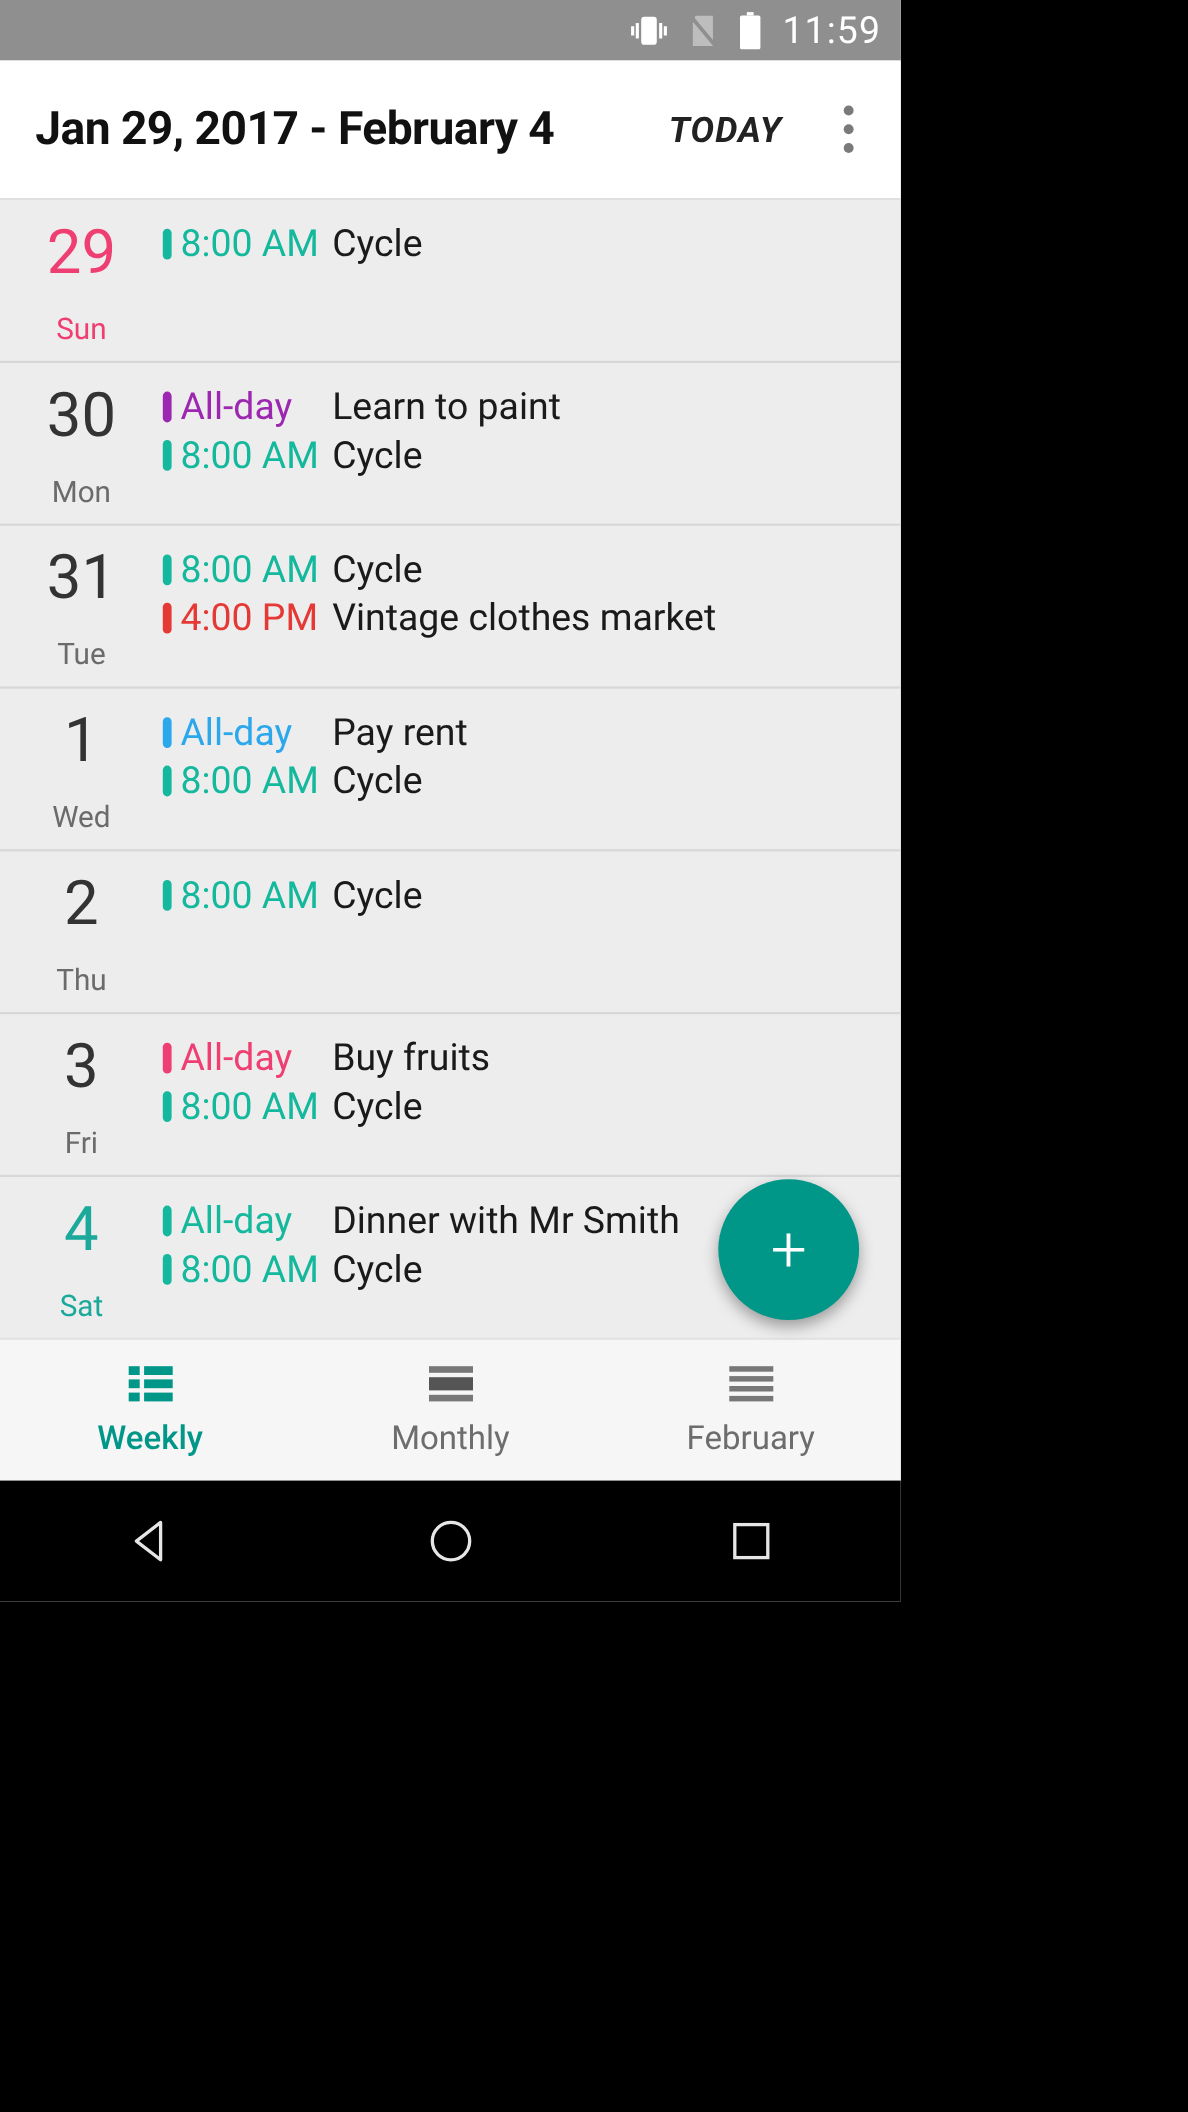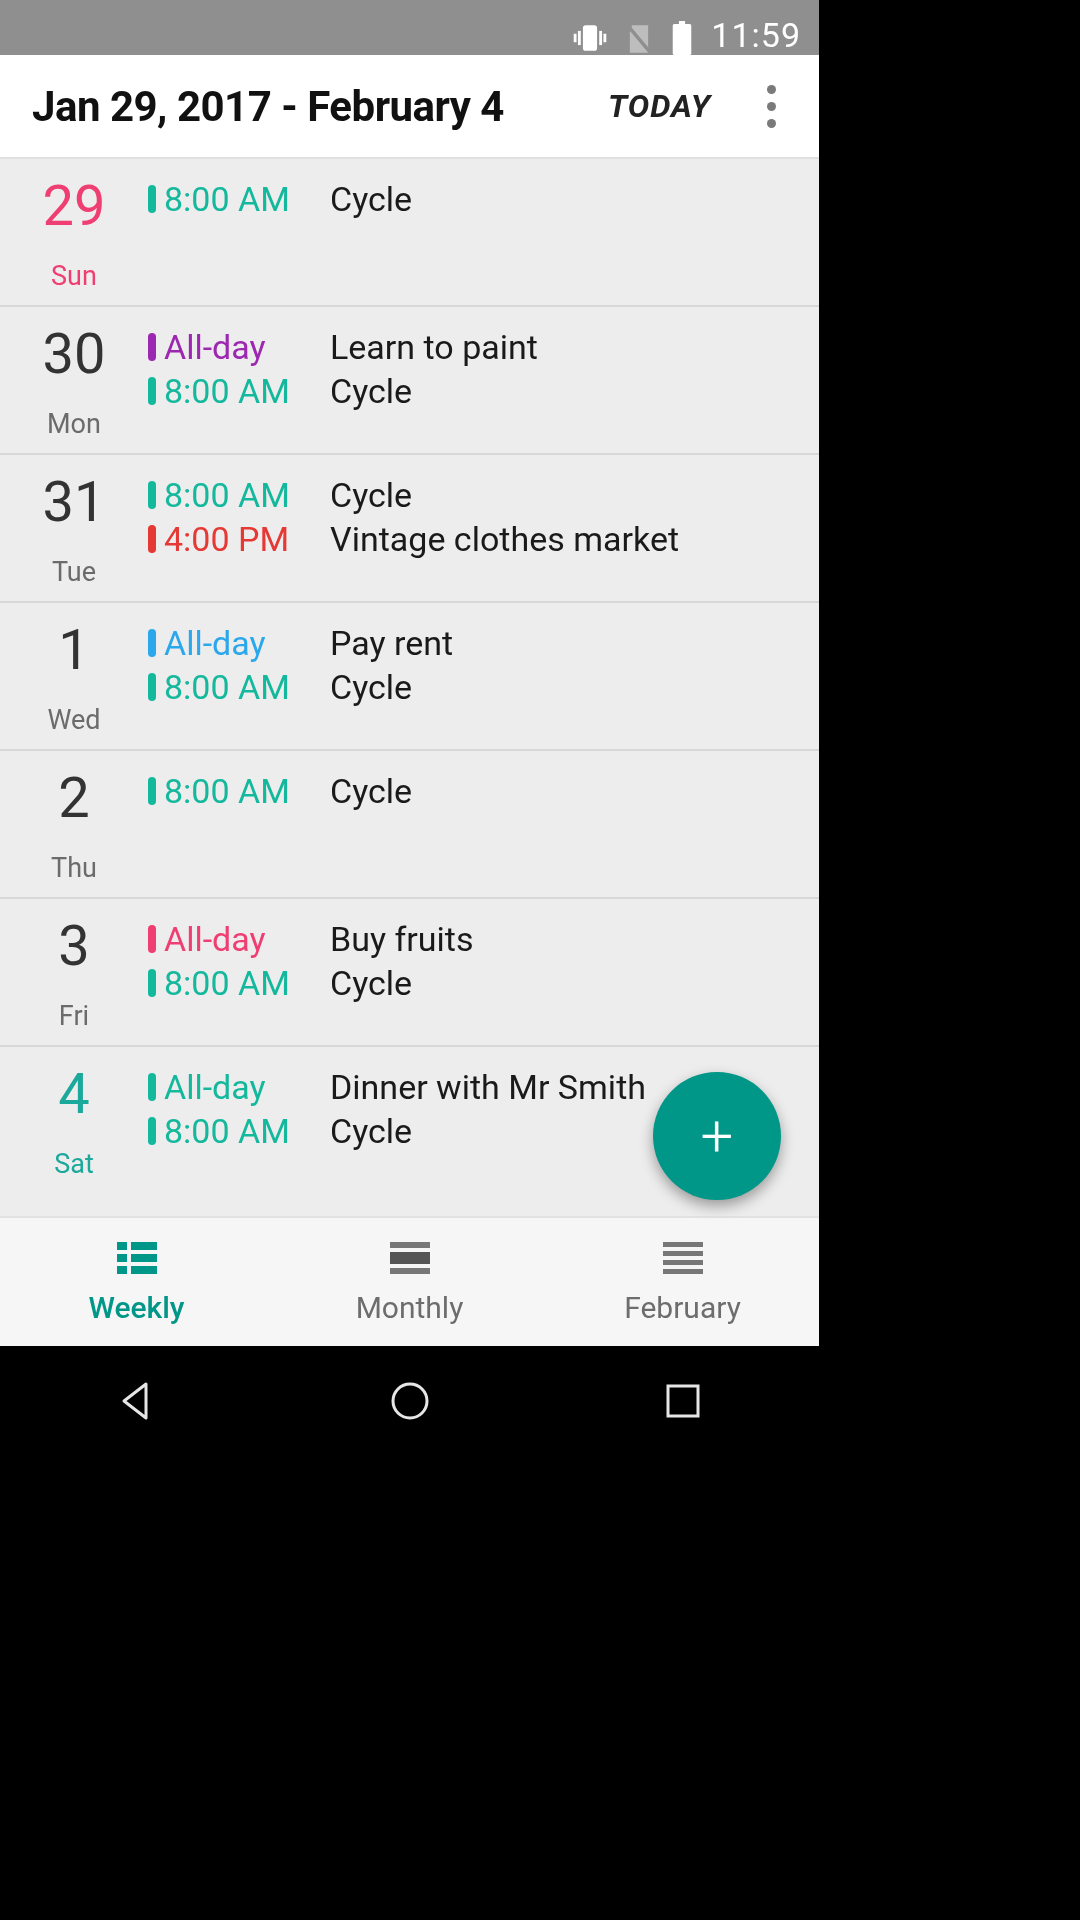--- a/index.html
+++ b/index.html
@@ -1,42 +1,42 @@
 <!DOCTYPE html>
 <html><head>
 <meta charset="utf-8">
 <style>
   * { box-sizing: border-box; margin: 0; padding: 0; }
   html, body { width: 819px; height: 1456px; font-family: Roboto, -apple-system, Helvetica, Arial, sans-serif; background: #000; }
   .screen { width: 819px; height: 1456px; background: #eee; display: flex; flex-direction: column; position: relative; overflow: hidden; }
 
   
-  .status-bar { height: 55px; background: #8f8f8f; display: flex; align-items: flex-end; justify-content: flex-end; padding: 0 18px; color: #fff; gap: 18px; }
+  .status-bar { height: 55px; background: #8f8f8f; display: flex; align-items: center; justify-content: flex-end; padding: 0 18px; color: #fff; gap: 18px; }
   .status-bar .time { font-size: 34px; font-weight: 400; letter-spacing: 1px; }
   .status-bar .icon { display: inline-flex; align-items: center; }
 
   
-  .app-bar { height: 104px; background: #fff; display: flex; align-items: center; padding: 0 28px 0 32px; border-bottom: 2px solid #e0e0e0; box-shadow: 0 2px 4px rgba(0,0,0,0.05); }
+  .app-bar { height: 127px; background: #fff; display: flex; align-items: center; padding: 0 28px 0 32px; border-bottom: 2px solid #e0e0e0; box-shadow: 0 2px 4px rgba(0,0,0,0.05); }
   .app-bar .title { flex: 1; font-size: 42px; font-weight: 700; letter-spacing: -0.5px; color: #111; }
   .app-bar .today-btn { font-size: 32px; font-weight: 700; letter-spacing: 1px; color: #222; margin-right: 40px; font-style: italic; }
   .app-bar .overflow { width: 40px; display: flex; flex-direction: column; align-items: center; gap: 8px; }
   .app-bar .overflow span { width: 9px; height: 9px; background: #7a7a7a; border-radius: 50%; }
 
   
   .days { flex: 1; background: #eeeded; overflow: hidden; }
   .day-row { display: flex; padding: 12px 20px 12px 0; border-bottom: 2px solid #d7d7d7; min-height: 148px; }
   .day-row:last-child { border-bottom: none; }
   .date-col { width: 148px; display: flex; flex-direction: column; align-items: center; padding-top: 6px; }
   .date-num { font-size: 56px; font-weight: 400; line-height: 1.05; }
   .date-dow { font-size: 27px; margin-top: 24px; }
   .events-col { flex: 1; padding-top: 6px; }
   .event { display: flex; align-items: center; height: 44px; }
   .event .bar { width: 8px; height: 28px; border-radius: 4px; margin-right: 8px; }
   .event .etime { width: 138px; font-size: 34px; font-weight: 400; }
-  .event .etitle { font-size: 34px; color: #1a1a1a; margin-left: 28px; }
+  .event .etitle { font-size: 34px; color: #1a1a1a; }
 
   
   .fab { position: absolute; right: 38px; bottom: 256px; width: 128px; height: 128px; border-radius: 50%; background: #009688; box-shadow: 0 6px 14px rgba(0,0,0,0.35); display: flex; align-items: center; justify-content: center; }
   .fab .plus { color: #fff; font-size: 58px; font-weight: 300; line-height: 1; }
 
   
   .bottom-tabs { height: 130px; background: #f7f6f6; border-top: 2px solid #e2e2e2; display: flex; }
   .tab { flex: 1; display: flex; flex-direction: column; align-items: center; justify-content: center; gap: 10px; }
   .tab .tlabel { font-size: 30px; color: #6d6d6d; }
   .tab.active .tlabel { color: #009688; font-weight: 500; }

